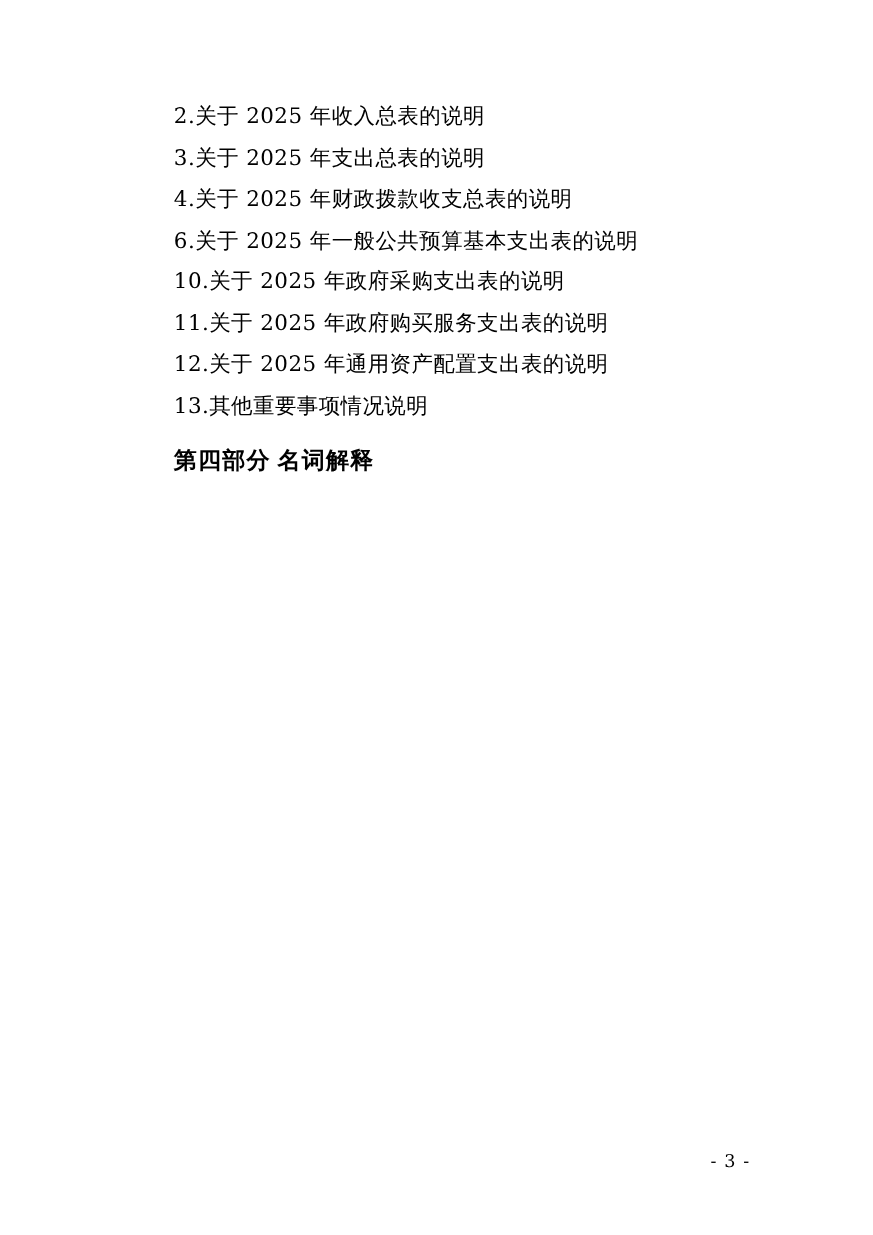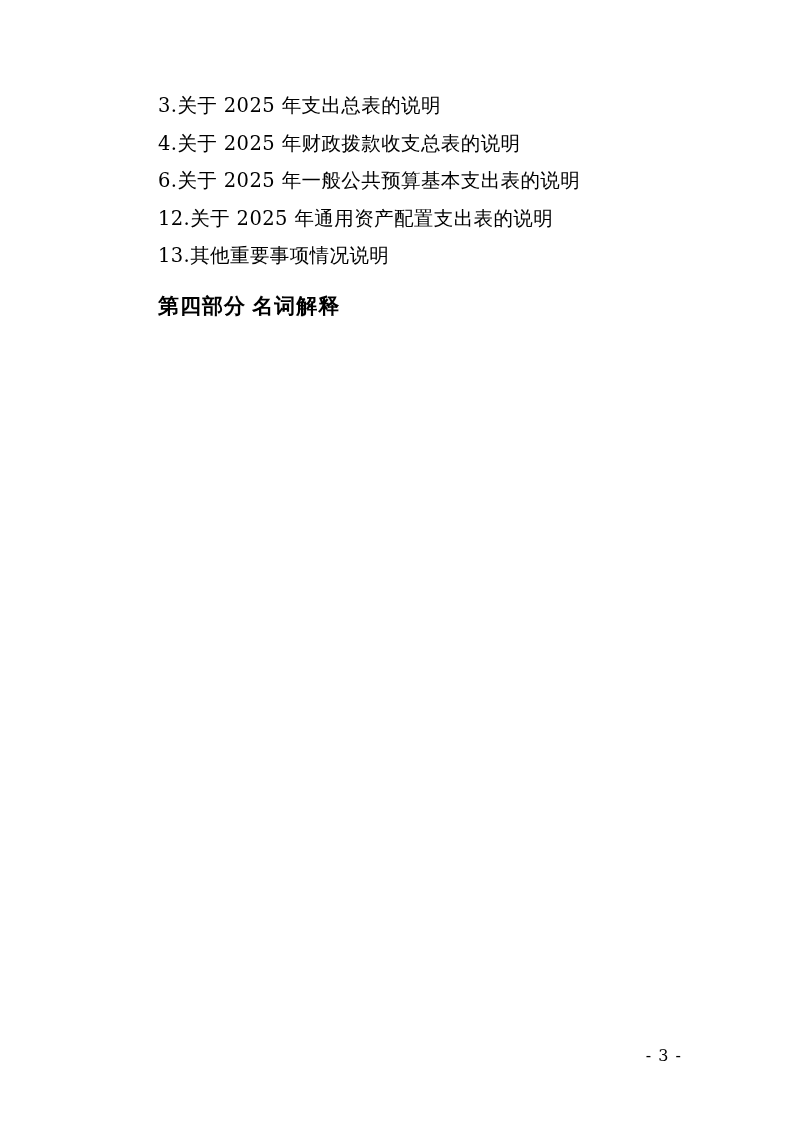--- a/index.html
+++ b/index.html
@@ -50,23 +50,26 @@
     font-size: 16px;
     font-family: "DejaVu Serif", "Liberation Serif", serif;
     letter-spacing: 1px;
   }
 </style>
 </head>
 <body>
 
 <div class="page">
   <ul class="toc-list">
+    <li class="toc-item">2.关于 2025 年收入总表的说明</li>
     <li class="toc-item">3.关于 2025 年支出总表的说明</li>
     <li class="toc-item">4.关于 2025 年财政拨款收支总表的说明</li>
     <li class="toc-item">6.关于 2025 年一般公共预算基本支出表的说明</li>
+    <li class="toc-item">10.关于 2025 年政府采购支出表的说明</li>
+    <li class="toc-item">11.关于 2025 年政府购买服务支出表的说明</li>
     <li class="toc-item">12.关于 2025 年通用资产配置支出表的说明</li>
     <li class="toc-item">13.其他重要事项情况说明</li>
   </ul>
 
   <div class="section-heading">第四部分 名词解释</div>
 
   <div class="page-number">- 3 -</div>
 </div>
 
 </body></html>

